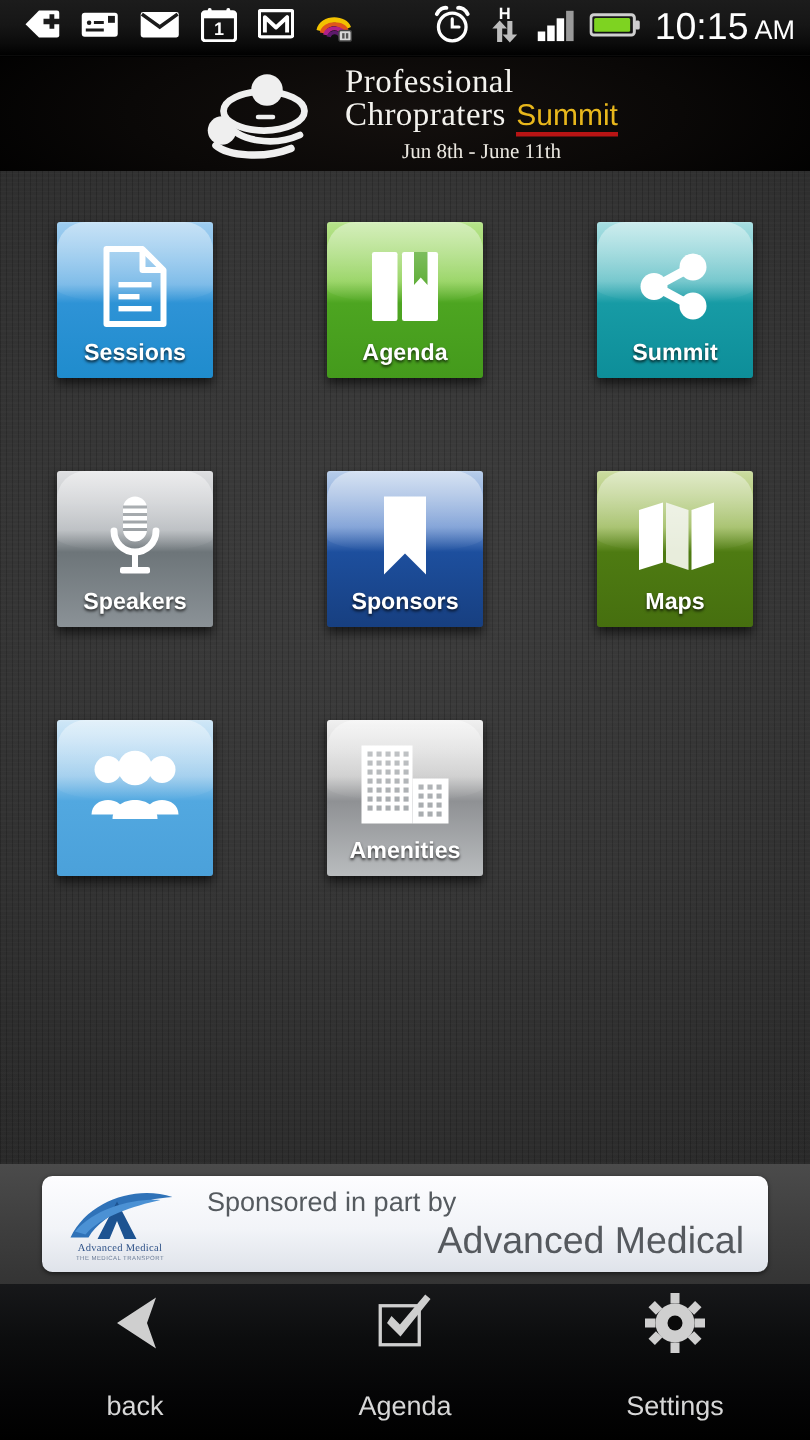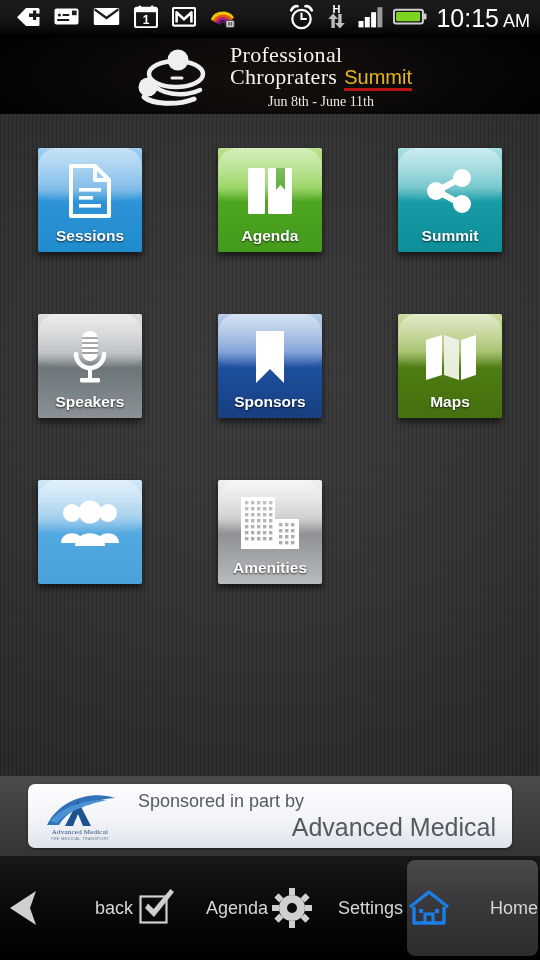--- a/index.html
+++ b/index.html
@@ -105,22 +105,22 @@
   .sp-line1{ font-size:18px; color:#555a5f; padding-left:6px; }
   .sp-line2{ font-size:25px; color:#55595e; text-align:right; margin-top:1px; }
 
   
   #navbar{
     position:absolute; top:856px; left:0; width:540px; height:104px;
     background:linear-gradient(180deg,#17181a 0%,#0c0d0e 35%,#050506 70%,#000 100%);
     display:flex; align-items:stretch; z-index:35;
   }
   .navitem{
-    flex:1; display:flex; flex-direction:row; align-items:center; justify-content:space-between;
-    gap:12px; cursor:pointer; margin:4px 2px; border-radius:8px;
+    flex:1; display:flex; flex-direction:column; align-items:center; justify-content:flex-start;
+    gap:24px; cursor:pointer; margin:4px 2px; border-radius:8px;
   }
   .navitem.active{
     background:linear-gradient(180deg,#4a4a4c 0%,#3a3a3c 40%,#2c2c2e 100%);
     box-shadow:0 1px 2px rgba(0,0,0,.6);
   }
   .nav-ico{ height:44px; display:flex; align-items:center; justify-content:center; }
   .nav-label{ color:#d7d7d7; font-size:18px; line-height:1; }
 </style>
 </head>
 <body>
@@ -454,28 +454,16 @@
             <rect x="30" y="6.4" width="6" height="7" transform="rotate(45 33 10)"></rect>
             <rect x="4" y="26.6" width="6" height="7" transform="rotate(45 7 30)"></rect>
             <rect x="30" y="26.6" width="6" height="7" transform="rotate(-45 33 30)"></rect>
           </g>
           <circle cx="20" cy="20" r="5" fill="#0a0a0a"></circle>
         </svg>
       </span>
       <span class="nav-label">Settings</span>
     </div>
 
-    <div class="navitem active">
-      <span class="nav-ico">
-        <svg width="44" height="38" viewBox="0 0 44 38">
-          <path d="M3 18 L22 3 L41 18" fill="none" stroke="#1a7fe8" stroke-width="3.4" stroke-linejoin="round"></path>
-          <path d="M7 18 V34 H37 V18" fill="none" stroke="#1a7fe8" stroke-width="3.4" stroke-linejoin="round"></path>
-          <path d="M18 34 V25 h8 v9" fill="none" stroke="#1a7fe8" stroke-width="3.2"></path>
-          <rect x="12" y="20" width="4" height="4" fill="#1a7fe8"></rect>
-          <rect x="28" y="20" width="4" height="4" fill="#1a7fe8"></rect>
-        </svg>
-      </span>
-      <span class="nav-label">Home</span>
-    </div>
 
   </div>
 
 </div>
 
 </body></html>

